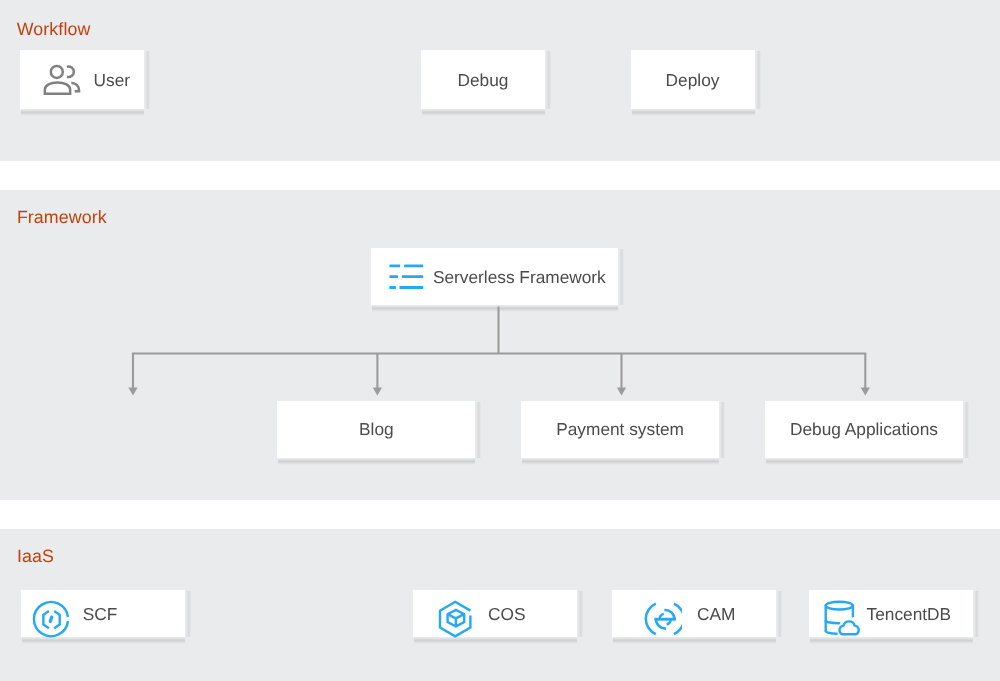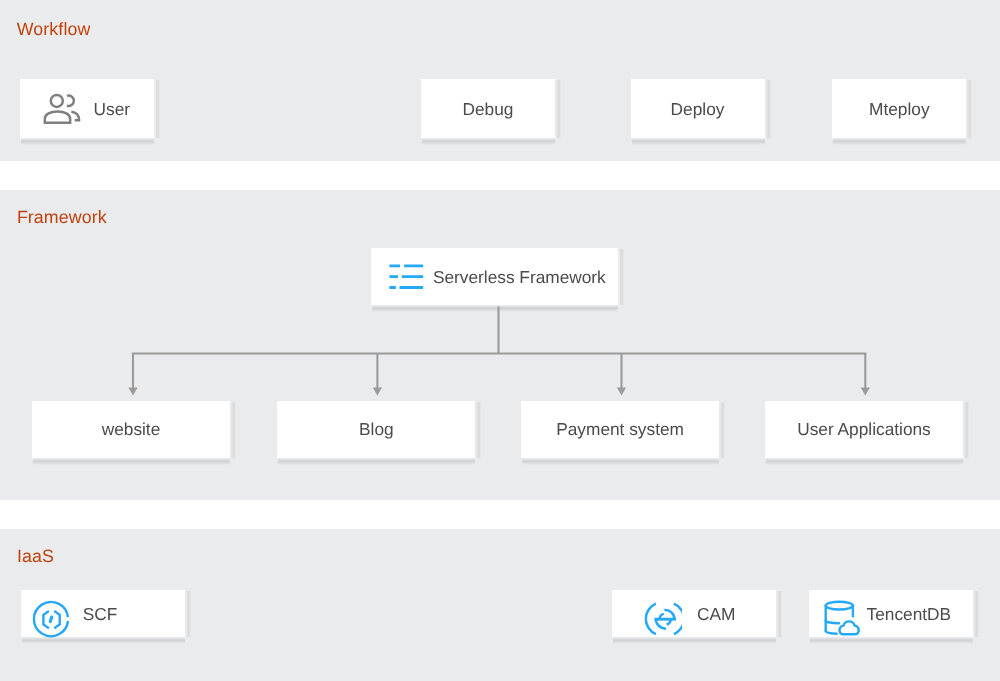--- a/index.html
+++ b/index.html
@@ -41,21 +41,21 @@
   #band-workflow {top:0px;    height:160.5px;}
   #band-framework{top:189.7px; height:310px;}
   #band-iaas     {top:528.8px; height:152.2px;}
 
   
   #label-workflow {left:16.8px; top:18.7px;}
   #label-framework{left:16.9px; top:207.1px;}
   #label-iaas     {left:17px;   top:545.7px;}
 
   
-  .wf-card{top:79px; height:59px; width:134px;}
+  .wf-card{top:50px; height:59px; width:124px;}
   #wf-card-0{left:19.5px;}
   #wf-card-1{left:222.5px;}
   #wf-card-2{left:421px;}
   #wf-card-3{left:630.5px;}
   #wf-card-4{left:832.3px;}
 
   
   #fw-root{left:371.3px; top:248.3px; width:246.4px; height:57px;}
 
   
@@ -107,23 +107,20 @@
         </g>
       </svg>
     </span>
     <span class="card-label">User</span>
   </div>
   <div class="card wf-card" id="wf-card-2">
     <span class="card-label">Debug</span>
   </div>
   <div class="card wf-card" id="wf-card-3">
     <span class="card-label">Deploy</span>
-  </div>
-  <div class="card wf-card" id="wf-card-4">
-    <span class="card-label">Mteploy</span>
   </div>
 
   <div class="band" id="band-framework"></div>
   <div class="section-label" id="label-framework">Framework</div>
 
   <div class="card has-icon" id="fw-root">
     <span class="icon list-icon" style="left:17.7px;top:14.7px;">
       <svg viewBox="389 263 36 28" width="36" height="28">
         <g fill="#24a8f7">
           <rect x="389.4" y="264.4" width="10.7" height="2.8" rx="0.5"></rect>
@@ -148,48 +145,58 @@
       <path d="M865.3,353.5 L865.3,389.5"></path>
     </g>
     <g fill="#9b9b9b" stroke="none">
       <path d="M128.4,387.6 L137.6,387.6 L133.0,395.4 Z"></path>
       <path d="M372.8,387.6 L382.0,387.6 L377.4,395.4 Z"></path>
       <path d="M616.9,387.6 L626.1,387.6 L621.5,395.4 Z"></path>
       <path d="M860.7,387.6 L869.9,387.6 L865.3,395.4 Z"></path>
     </g>
   </svg>
 
-  <div class="card fw-card" id="fw-card-0">
-    <span class="card-label">website</span>
-  </div>
   <div class="card fw-card" id="fw-card-1">
     <span class="card-label">Blog</span>
   </div>
   <div class="card fw-card" id="fw-card-2">
     <span class="card-label">Payment system</span>
   </div>
   <div class="card fw-card" id="fw-card-3">
-    <span class="card-label">User Applications</span>
+    <span class="card-label">Debug Applications</span>
   </div>
 
   <div class="band" id="band-iaas"></div>
   <div class="section-label" id="label-iaas">IaaS</div>
 
   <div class="card iaas-card has-icon" id="iaas-card-0">
     <span class="icon" style="left:11px;top:9.7px;">
       <svg viewBox="32 606 38 38" width="38" height="38">
         <g fill="none" stroke="#24a8f7" stroke-width="2.4" stroke-linecap="butt" stroke-linejoin="miter">
           <path d="M68.0,623.2 A17.1,17.1 0 1 0 68.0,627.0"></path>
           <path d="M48.9,617.0 L43.4,620.8 L43.4,630.4 L48.9,634.2"></path>
           <path d="M54.2,617.0 L59.7,620.8 L59.7,630.4 L54.2,634.2"></path>
           <path d="M51.7,623.1 L50.3,627.5" stroke-width="3.2" stroke-linecap="round"></path>
         </g>
       </svg>
     </span>
     <span class="card-label">SCF</span>
+  </div>
+  <div class="card iaas-card has-icon" id="iaas-card-2">
+    <span class="icon" style="left:23px;top:7.7px;">
+      <svg viewBox="436 604 40 42" width="40" height="42">
+        <g fill="none" stroke="#24a8f7" stroke-width="2.4" stroke-linecap="butt" stroke-linejoin="miter">
+          <path d="M470.4,616.6 L455.2,607.8 L440.0,616.6 L440.0,633.6 L455.2,642.4 L470.4,633.6 L470.4,621.6"></path>
+          <path d="M455.9,615.9 L464.2,620.2 L464.2,628.1 L455.9,632.4 L447.6,628.1 L447.6,620.2 Z"></path>
+          <path d="M447.6,620.2 L455.9,624.3 L464.2,620.2"></path>
+          <path d="M455.9,624.3 L455.9,632.4"></path>
+        </g>
+      </svg>
+    </span>
+    <span class="card-label">COS</span>
   </div>
   <div class="card iaas-card has-icon" id="iaas-card-3">
     <span class="icon" style="left:27.7px;top:8.7px;">
       <svg viewBox="640 605 42 42" width="42" height="42">
         <g fill="none" stroke="#24a8f7" stroke-width="2.5" stroke-linecap="butt">
           <path d="M655.9,609.7 A16.5,16.5 0 0 0 655.9,640.1"></path>
           <path d="M673.9,609.7 A16.5,16.5 0 0 1 673.9,640.1"></path>
           <path d="M664.4,616.0 A9.2,9.2 0 0 1 674.4,626.0"></path>
           <path d="M666.0,634.4 A9.2,9.2 0 0 1 656.0,624.4"></path>
           <path d="M663.8,619.9 A5.5,5.5 0 0 0 659.7,625.7"></path>

